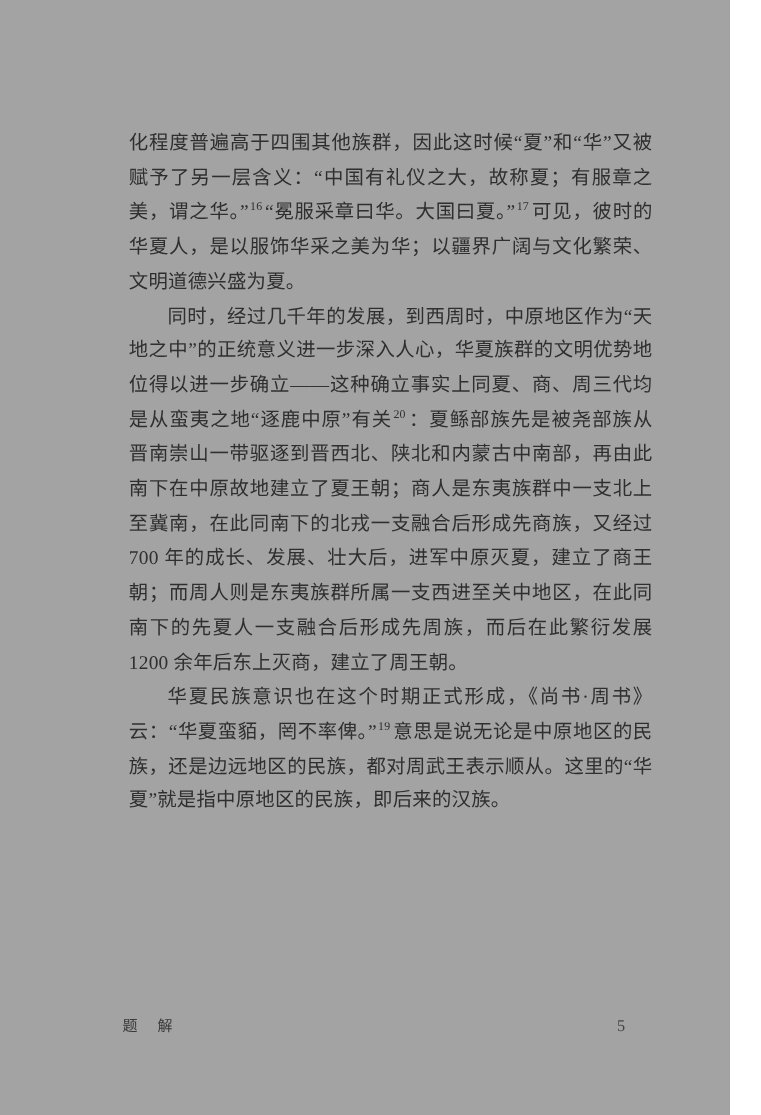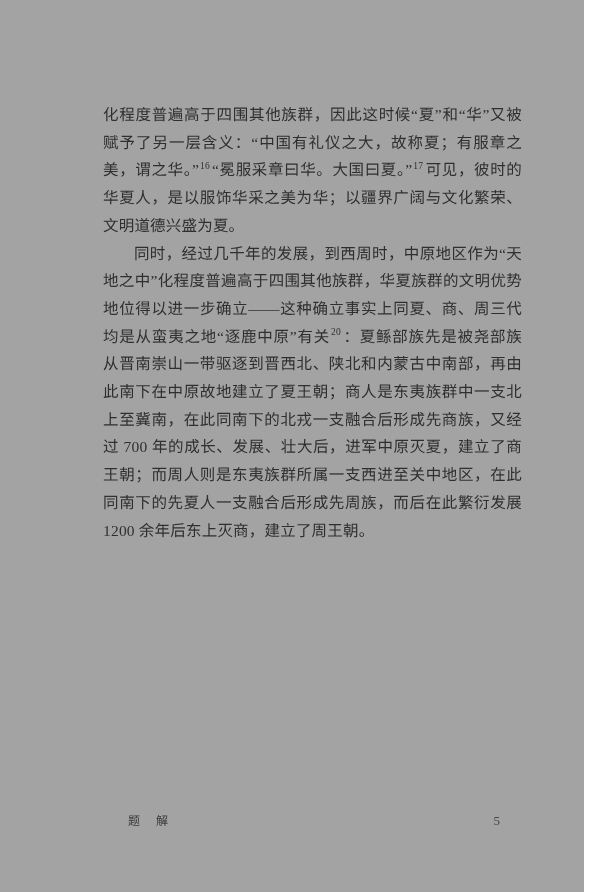--- a/index.html
+++ b/index.html
@@ -34,21 +34,21 @@
     text-indent: 2em;
   }
   sup.fn {
     font-size: 9.5px;
     line-height: 0;
     vertical-align: super;
     margin: 0 2px 0 1px;
   }
   .footer {
     position: absolute;
-    left: 128px;
+    left: 98px;
     right: 84px;
     top: 811px;
     display: flex;
     justify-content: space-between;
     align-items: baseline;
     color: #3a3a3a;
   }
   .footer-title {
     font-size: 12px;
     letter-spacing: 2px;
@@ -60,22 +60,23 @@
 </style>
 </head>
 <body>
 
 <main class="page">
 
   <section class="text-block">
 
     <p class="para"><span>化程度普遍高于四围其他族群，因此这时候“夏”和“华”又被赋予了另一层含义：“中国有礼仪之大，故称夏；有服章之美，谓之华。”</span><sup class="fn">16</sup><span>“冕服采章曰华。大国曰夏。”</span><sup class="fn">17</sup><span>可见，彼时的华夏人，是以服饰华采之美为华；以疆界广阔与文化繁荣、文明道德兴盛为夏。</span></p>
 
-    <p class="para indent"><span>同时，经过几千年的发展，到西周时，中原地区作为“天地之中”化程度普遍高于四围其他族群，华夏族群的文明优势地位得以进一步确立——这种确立事实上同夏、商、周三代均是从蛮夷之地“逐鹿中原”有关</span><sup class="fn">20</sup><span>：夏鲧部族先是被尧部族从晋南崇山一带驱逐到晋西北、陕北和内蒙古中南部，再由此南下在中原故地建立了夏王朝；商人是东夷族群中一支北上至冀南，在此同南下的北戎一支融合后形成先商族，又经过 700 年的成长、发展、壮大后，进军中原灭夏，建立了商王朝；而周人则是东夷族群所属一支西进至关中地区，在此同南下的先夏人一支融合后形成先周族，而后在此繁衍发展 1200 余年后东上灭商，建立了周王朝。</span></p>
+    <p class="para indent"><span>同时，经过几千年的发展，到西周时，中原地区作为“天地之中”的正统意义进一步深入人心，华夏族群的文明优势地位得以进一步确立——这种确立事实上同夏、商、周三代均是从蛮夷之地“逐鹿中原”有关</span><sup class="fn">20</sup><span>：夏鲧部族先是被尧部族从晋南崇山一带驱逐到晋西北、陕北和内蒙古中南部，再由此南下在中原故地建立了夏王朝；商人是东夷族群中一支北上至冀南，在此同南下的北戎一支融合后形成先商族，又经过 700 年的成长、发展、壮大后，进军中原灭夏，建立了商王朝；而周人则是东夷族群所属一支西进至关中地区，在此同南下的先夏人一支融合后形成先周族，而后在此繁衍发展 1200 余年后东上灭商，建立了周王朝。</span></p>
 
+    <p class="para indent"><span>华夏民族意识也在这个时期正式形成，《尚书·周书》云：“华夏蛮貊，罔不率俾。”</span><sup class="fn">19</sup><span>意思是说无论是中原地区的民族，还是边远地区的民族，都对周武王表示顺从。这里的“华夏”就是指中原地区的民族，即后来的汉族。</span></p>
 
 
   </section>
 
   <footer class="footer">
     <span class="footer-title">题　解</span>
     <span class="page-num">5</span>
   </footer>
 
 </main>

